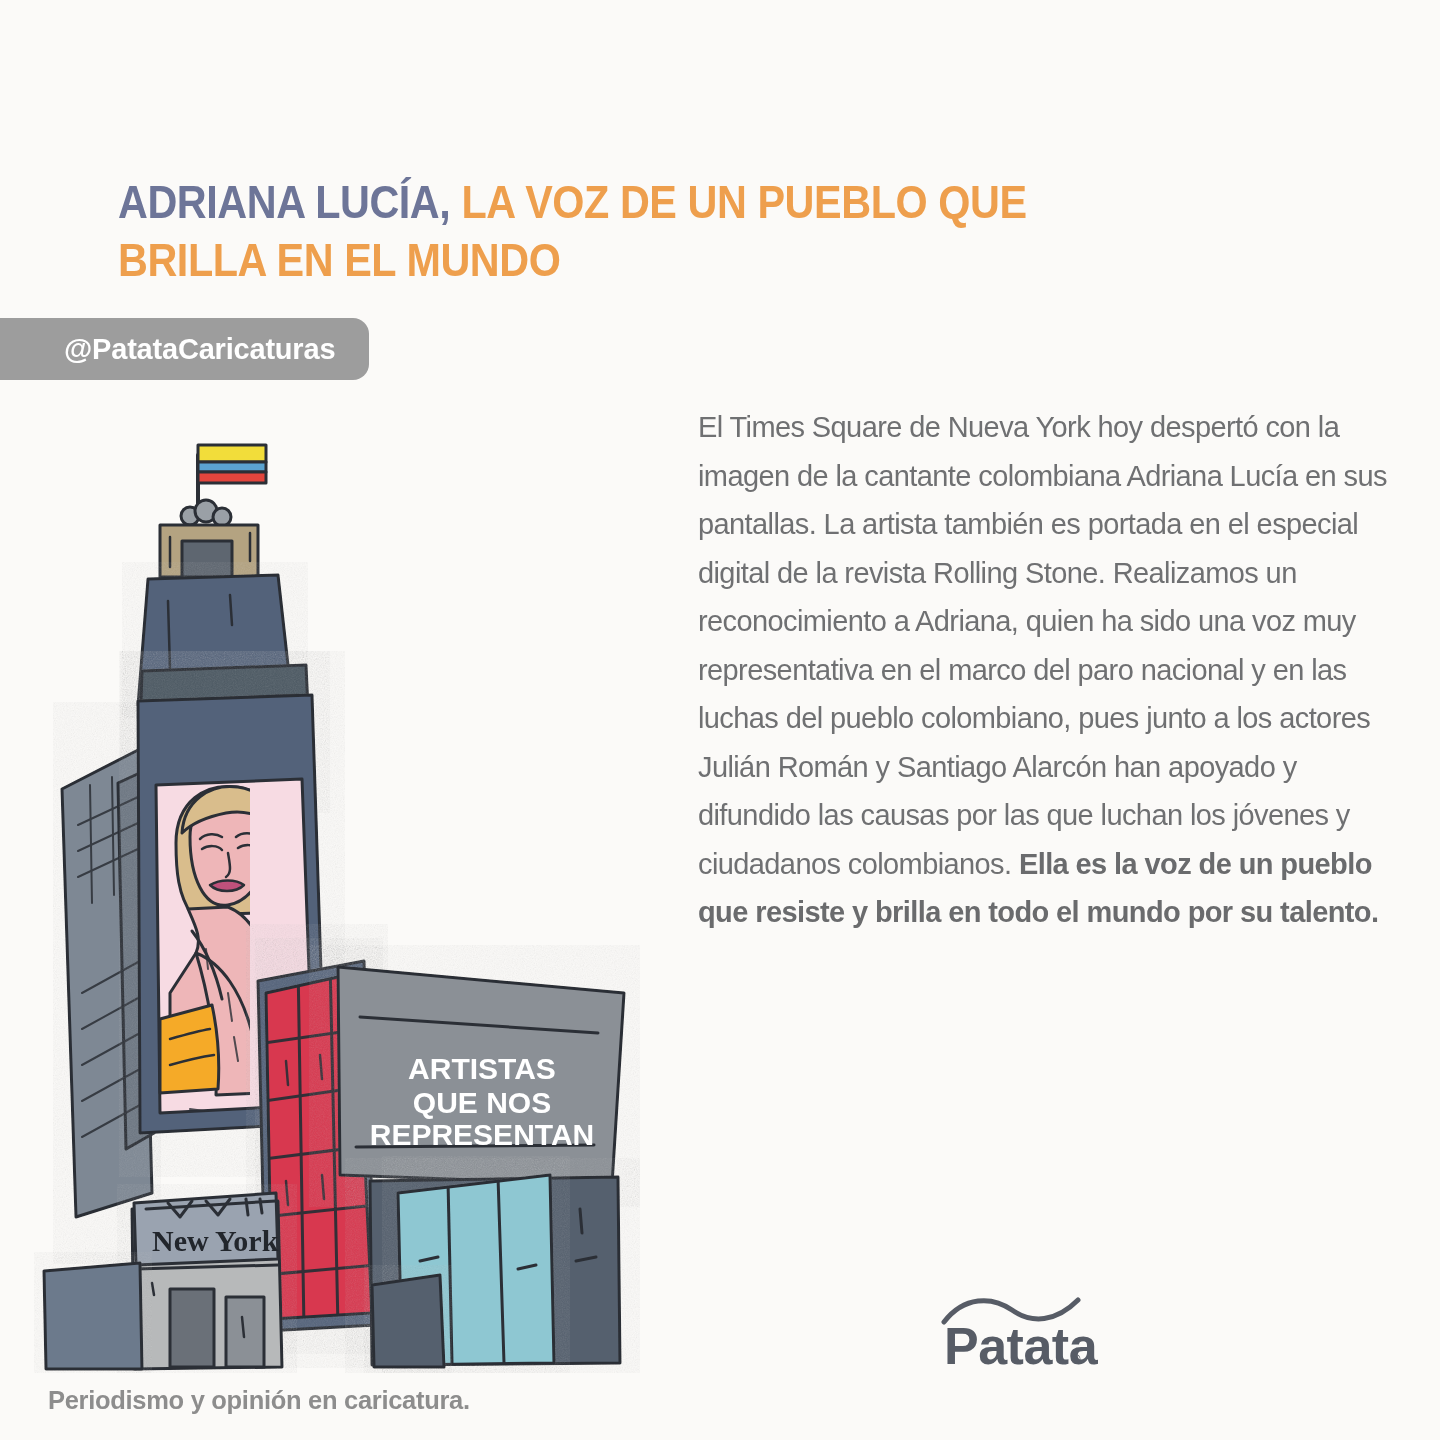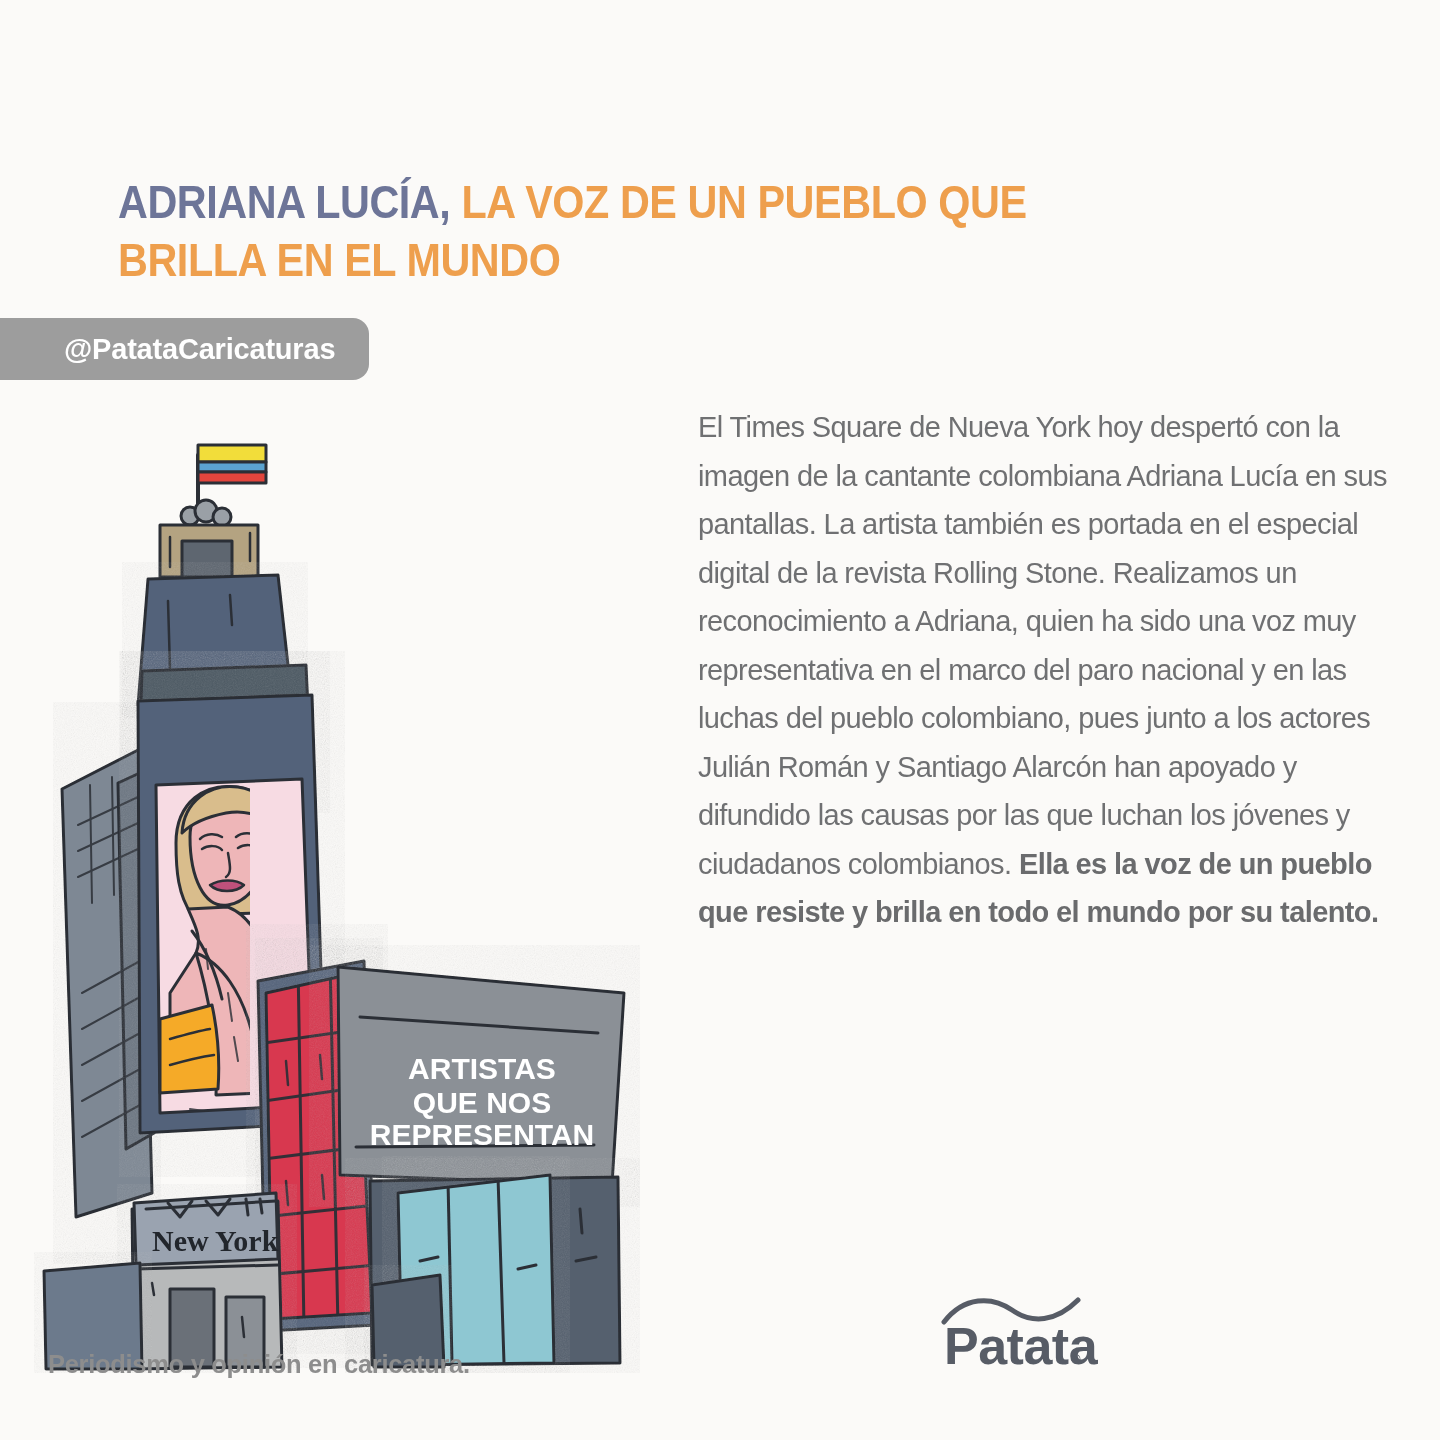--- a/index.html
+++ b/index.html
@@ -73,21 +73,21 @@
   #patata-logo .logo-reg{
     position:absolute;
     left:133px; top:58px;
     font-size:13px;
     color:#575c66;
   }
 
   
   #footer-tagline{
     position:absolute;
-    left:48px; top:1350px;
+    left:48px; top:1386px;
     color:#8d8d8d;
     font-size:25.5px;
     font-weight:700;
     letter-spacing:-0.3px;
   }
 
   
   #illustration{
     position:absolute;
     left:20px; top:433px;

